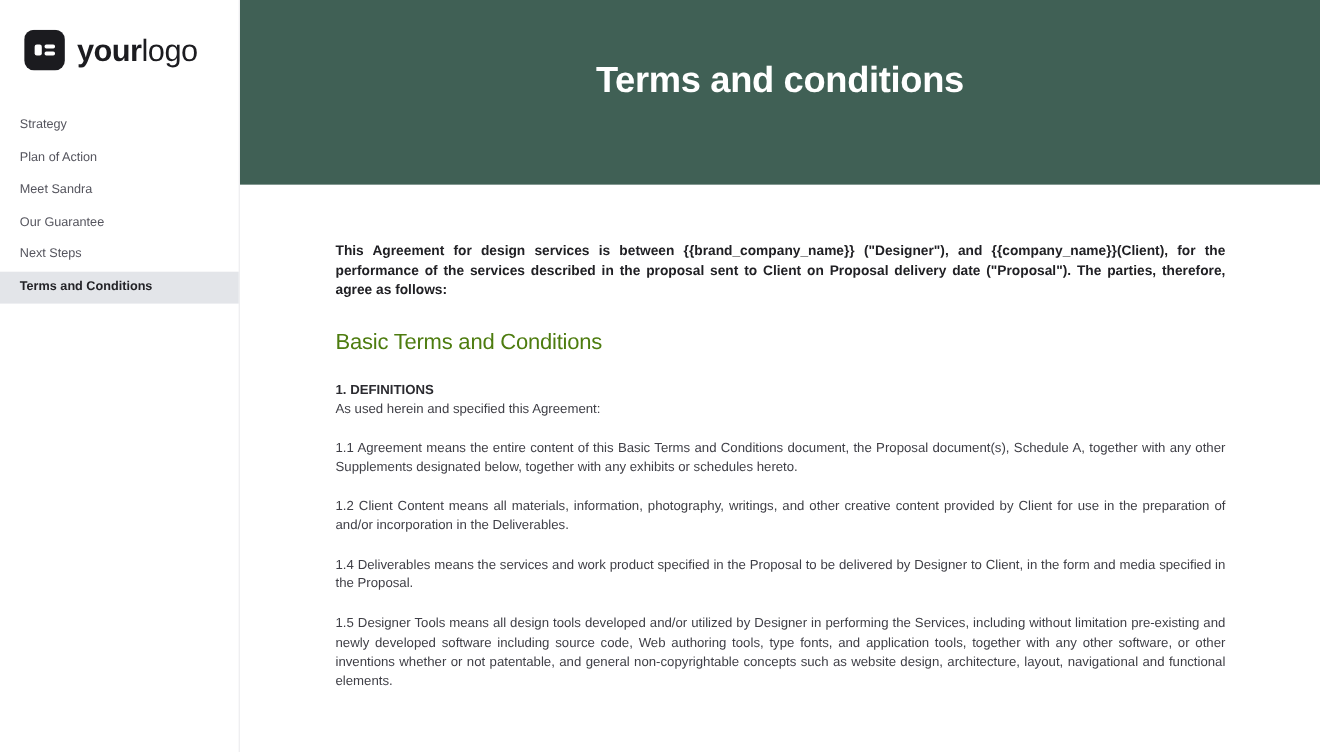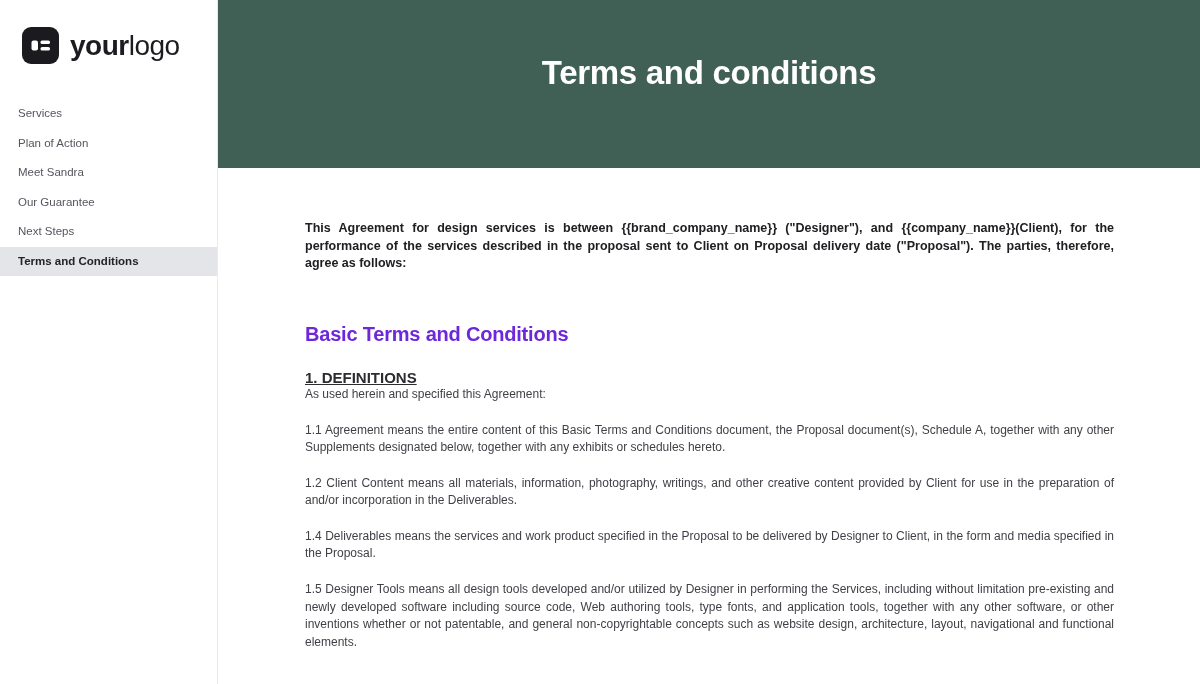--- a/index.html
+++ b/index.html
@@ -73,33 +73,32 @@
     overflow: hidden;
   }
   .intro {
     font-size: 12.5px;
     line-height: 17.5px;
     font-weight: 700;
     color: #202024;
     text-align: justify;
   }
   .section-heading {
-    margin-top: 50px;
+    margin-top: 27px;
     font-size: 20px;
-    font-weight: 700;
-    color: #6d28d9;
+    font-weight: 400;
+    color: #4d7c0f;
     letter-spacing: -0.2px;
   }
   .sub-heading {
     margin-top: 23px;
-    font-size: 15px;
+    font-size: 12px;
     font-weight: 700;
     color: #2b2b30;
     line-height: 17.5px;
-    text-decoration: underline;
   }
   .def-intro {
     font-size: 12px;
     line-height: 17.5px;
     color: #3f3f46;
   }
   .clause {
     margin-top: 18px;
     font-size: 12px;
     line-height: 17.6px;
@@ -116,21 +115,21 @@
     <div class="logo-row">
       <svg class="logo-icon" viewBox="0 0 37 37">
         <rect x="0" y="0" width="37" height="37" rx="9" fill="#1b1b1f"></rect>
         <rect x="9.5" y="13.5" width="6.5" height="10" rx="2" fill="#ffffff"></rect>
         <rect x="18.5" y="13.5" width="9.5" height="3.6" rx="1.6" fill="#ffffff"></rect>
         <rect x="18.5" y="19.9" width="9.5" height="3.6" rx="1.6" fill="#ffffff"></rect>
       </svg>
       <div class="logo-text"><span class="lt-bold">your</span><span class="lt-light">logo</span></div>
     </div>
     <nav class="nav" id="sidebar-nav">
-        <div class="nav-item">Services</div>
+        <div class="nav-item">Strategy</div>
         <div class="nav-item">Plan of Action</div>
         <div class="nav-item">Meet Sandra</div>
         <div class="nav-item">Our Guarantee</div>
         <div class="nav-item">Next Steps</div>
         <div class="nav-item active">Terms and Conditions</div>
       </nav>
   </aside>
 
   <header class="header">
     <h1>Terms and conditions</h1>

